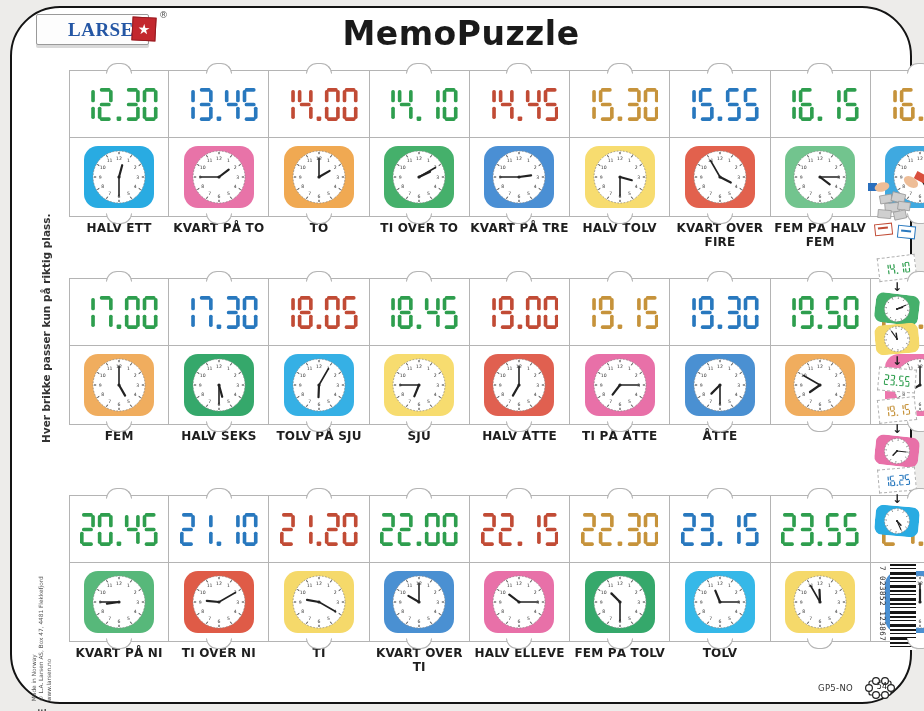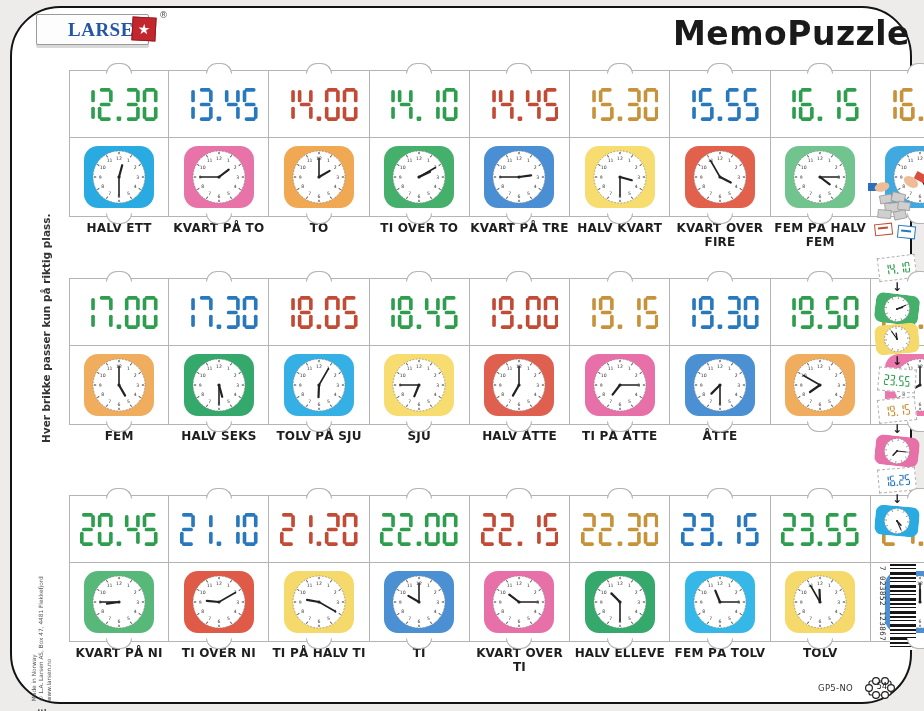--- a/index.html
+++ b/index.html
@@ -8,21 +8,21 @@
          border:2px solid #141414;border-radius:50px;}
   
   #logo{position:absolute;left:24px;top:6px;width:104px;height:29px;background:#fdfdfd;
         border:1px solid #9a9a9a;border-radius:2px;box-shadow:0 3px 0 #d9d9d9;
         display:flex;align-items:center;justify-content:flex-start;padding-left:7px;}
   #logo .brand{font-family:"Liberation Serif",serif;font-weight:bold;font-size:19px;color:#2456a4;letter-spacing:.5px;margin-left:24px;}
   #logo .redbox{position:absolute;right:-8px;top:2px;width:22px;height:22px;background:#c3272e;
         border:1px solid #8e1b20;transform:rotate(3deg);display:flex;align-items:center;justify-content:center;
         color:#fff;font-size:14px;line-height:1;}
   #logo .reg{position:absolute;right:-20px;top:-5px;font-size:9px;color:#555;}
-  #title{position:absolute;left:0;right:0;top:6px;text-align:right;font-size:33px;font-weight:700;
+  #title{position:absolute;left:0;right:0;top:6px;text-align:center;font-size:33px;font-weight:700;
          color:#1a1a1a;letter-spacing:.5px;}
   
   #hint{position:absolute;left:-64px;top:327px;width:200px;height:16px;transform:rotate(-90deg);
         font-size:10.5px;font-weight:700;color:#333;text-align:center;white-space:nowrap;}
   #printinfo{position:absolute;left:-30px;top:627px;width:120px;height:32px;transform:rotate(-90deg);
         display:flex;align-items:center;gap:5px;justify-content:center;}
   #printinfo .ce{font-size:11px;font-weight:700;color:#555;letter-spacing:2px;}
   #printinfo .lines{font-size:5.8px;line-height:1.3;color:#555;white-space:nowrap;}
   
   .group{position:absolute;left:57px;width:902px;}
@@ -596,21 +596,21 @@
             </svg>
             <span class="tab tab-bottom"></span>
           </div>
         </div>
       <div class="prow row-labels">
           <div class="lab">HALV ETT</div>
           <div class="lab">KVART PÅ TO</div>
           <div class="lab">TO</div>
           <div class="lab">TI OVER TO</div>
           <div class="lab">KVART PÅ TRE</div>
-          <div class="lab">HALV KVART</div>
+          <div class="lab">HALV TOLV</div>
           <div class="lab">KVART OVER FIRE</div>
           <div class="lab">FEM PÅ HALV FEM</div>
         </div>
     </div>
     <div class="group" id="g2">
       <div class="prow row-times">
           <div class="tpiece">
             <svg viewBox="0 0 47.0 20" style="height:33px" fill="#2e9e4e">
               <rect x="6.80" y="1.2" width="2.2" height="7.5" rx="1"></rect>
               <rect x="6.80" y="11.3" width="2.2" height="7.5" rx="1"></rect>
@@ -1682,21 +1682,20 @@
               <line x1="37" y1="31" x2="37.0" y2="18.8" stroke="#222" stroke-width="2.2" stroke-linecap="round"></line>
               <line x1="37" y1="31" x2="37.0" y2="12.0" stroke="#222" stroke-width="1.6" stroke-linecap="round"></line>
               <circle cx="37" cy="31" r="1.6" fill="#222"></circle>
             </svg>
             <span class="tab tab-bottom"></span>
           </div>
         </div>
       <div class="prow row-labels">
           <div class="lab">KVART PÅ NI</div>
           <div class="lab">TI OVER NI</div>
-          <div class="lab">TI PÅ HALV TI</div>
           <div class="lab">TI</div>
           <div class="lab">KVART OVER TI</div>
           <div class="lab">HALV ELLEVE</div>
           <div class="lab">FEM PÅ TOLV</div>
           <div class="lab">TOLV</div>
         </div>
     </div>
 
     <div id="hands">
       <svg width="58" height="74" viewBox="0 0 58 74">

